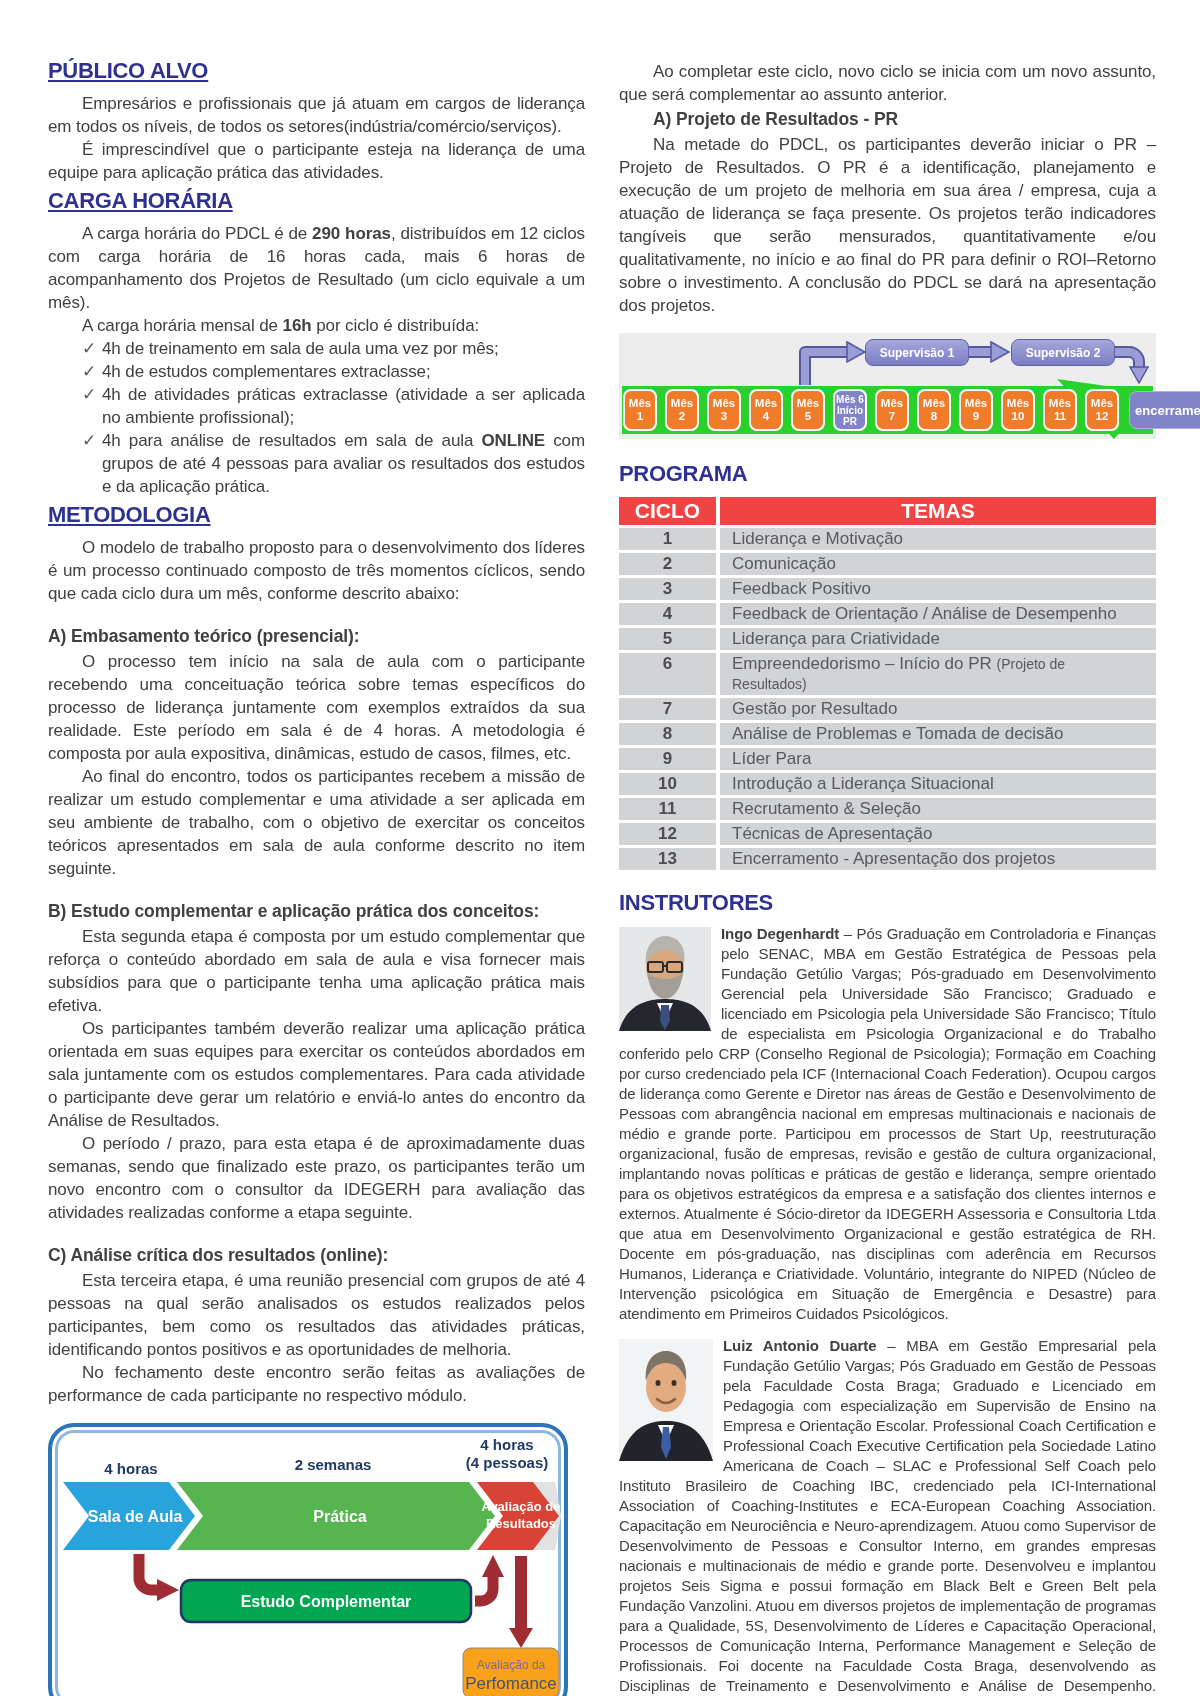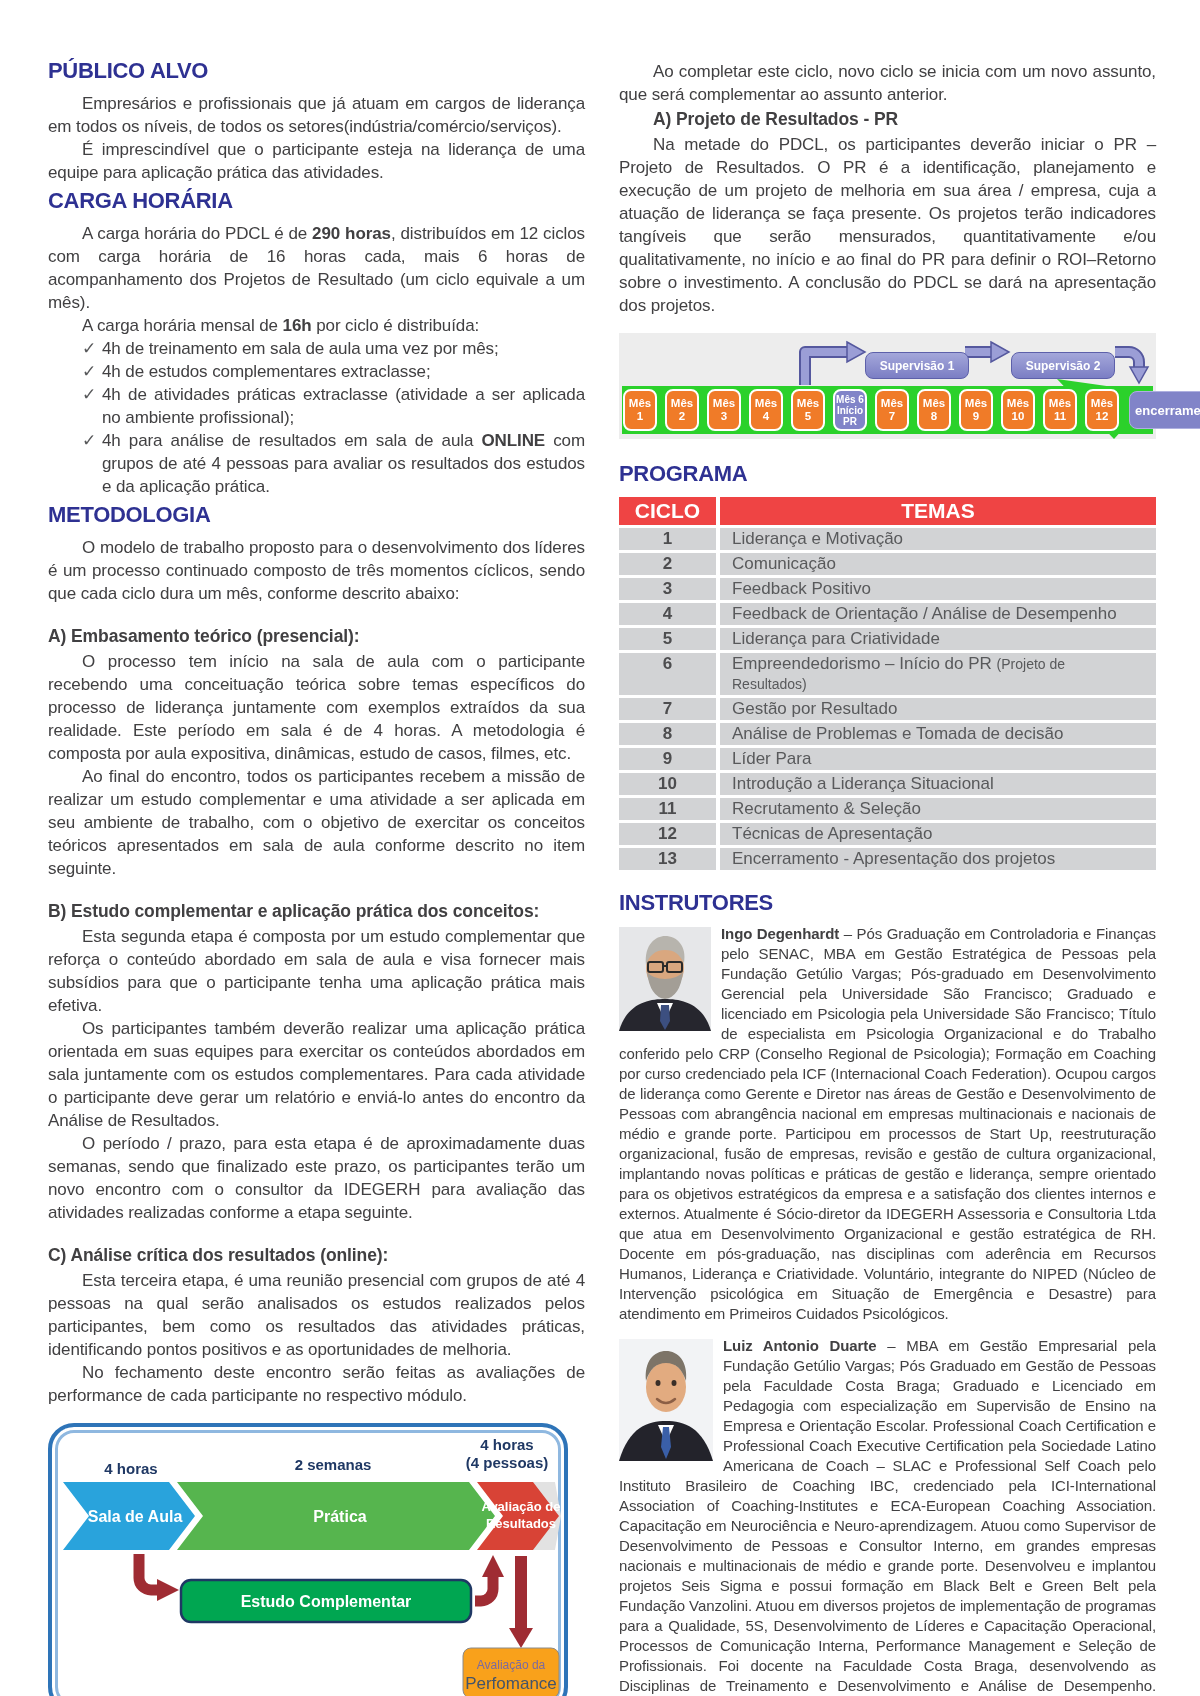--- a/index.html
+++ b/index.html
@@ -8,21 +8,21 @@
     width:1200px; height:1696px; background:#ffffff; overflow:hidden;
     font-family:"Liberation Sans", sans-serif; color:#414042;
   }
   .page { display:flex; gap:34px; padding:54px 44px 0 48px; }
   .col { width:537px; }
 
   h2.sec {
     color:#2e3192; font-size:22px; font-weight:bold;
     margin:22px 0 8px 0; letter-spacing:-0.3px;
   }
-  .col h2.sec:first-child { margin-top:4px; }
+  .col h2.sec:first-child { margin-top:4px;text-decoration:underline; }
   p { margin:0; font-size:17px; line-height:23px; text-align:justify; letter-spacing:-0.1px; }
   p.ind { text-indent:34px; }
   .subhead { font-weight:bold; font-size:17.5px; margin-top:20px; margin-bottom:2px; text-align:left; }
 
   ul.checks { list-style:none; margin:0; padding:0 0 0 34px; }
   ul.checks li {
     position:relative; padding-left:20px; font-size:17px; line-height:23px;
     text-align:justify; letter-spacing:-0.1px;
   }
   ul.checks .chk { position:absolute; left:0; top:0; color:#58595b; }
@@ -38,21 +38,21 @@
   text.flbl { fill:#1f3864; font-weight:bold; font-size:15px; text-anchor:middle; }
   text.fwhite { fill:#ffffff; font-weight:bold; text-anchor:middle; }
 
   
   .timeline {
     position:relative; width:537px; height:106px; margin-top:16px;
     background:#ededed;
   }
   .timeline svg { position:absolute; inset:0; }
   .sup-box {
-    position:absolute; height:27px; width:104px; top:19px;
+    position:absolute; height:27px; width:104px; top:6px;
     background:linear-gradient(#a4a7da,#7b7ec4); border:1px solid #5d60aa;
     border-radius:8px; color:#ffffff; font-size:12px; font-weight:bold;
     display:flex; align-items:center; justify-content:center;
   }
   .months { position:absolute; left:4px; top:56px; display:flex; gap:8px; align-items:center; }
   .mes {
     width:34px; height:42px; background:#f07b28; border:2px solid #ffffff;
     border-radius:8px; color:#ffffff; font-weight:bold; font-size:11.5px;
     line-height:1.15; display:flex; flex-direction:column; align-items:center; justify-content:center;
     text-align:center;

